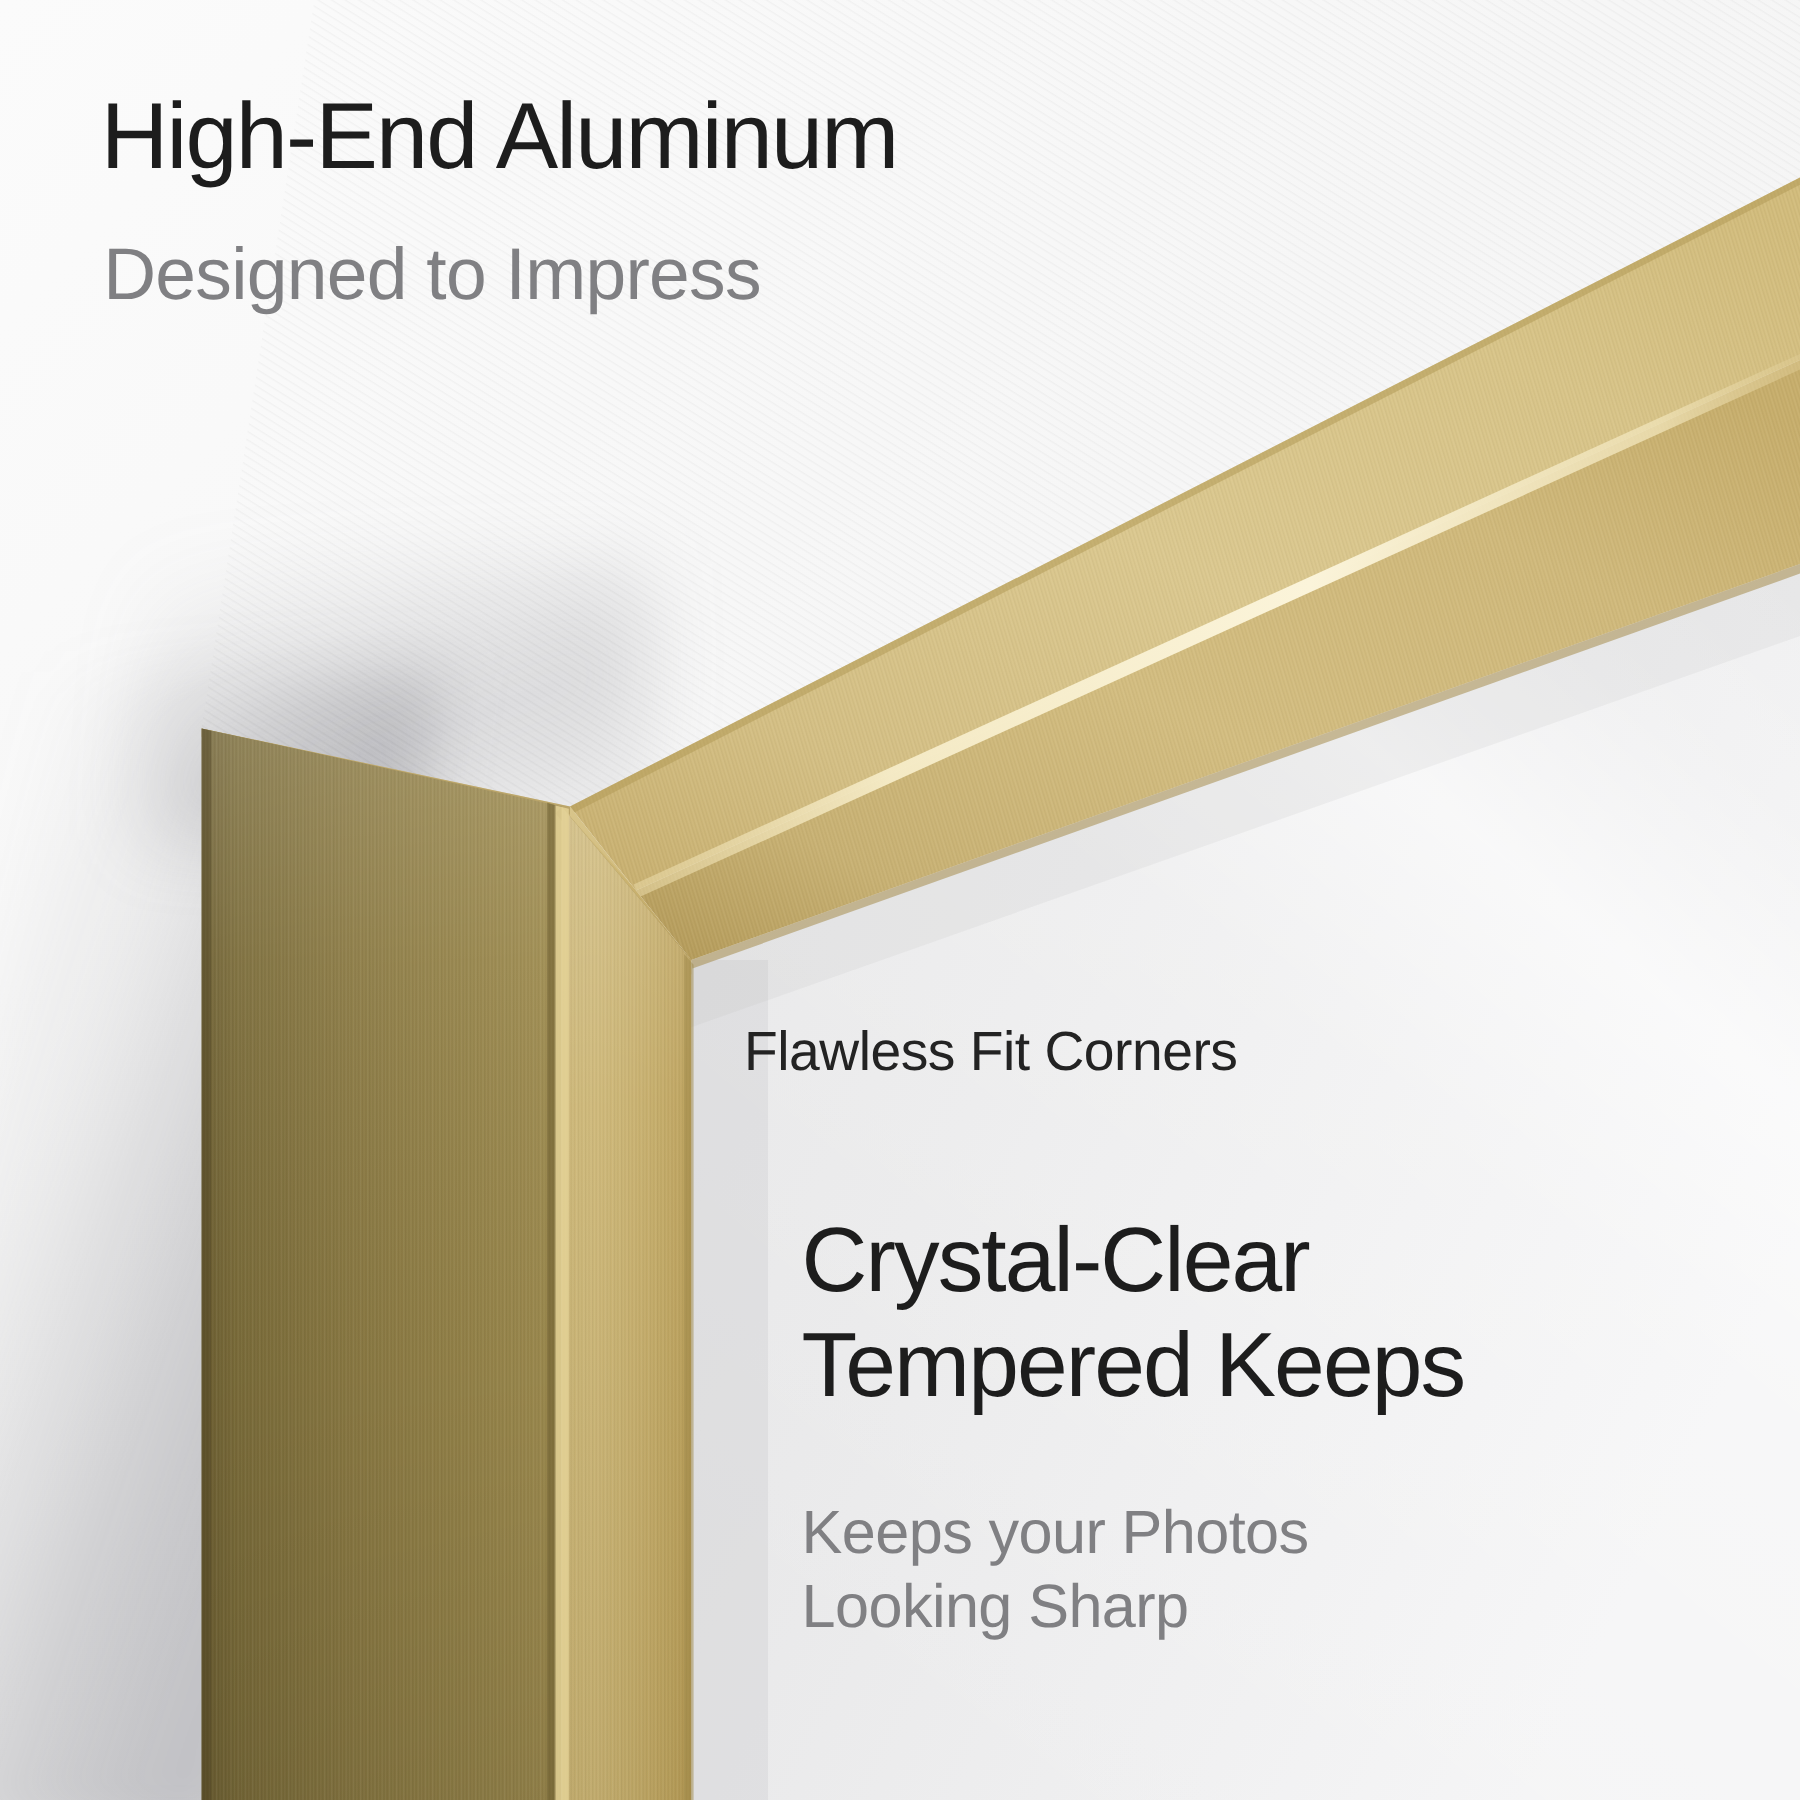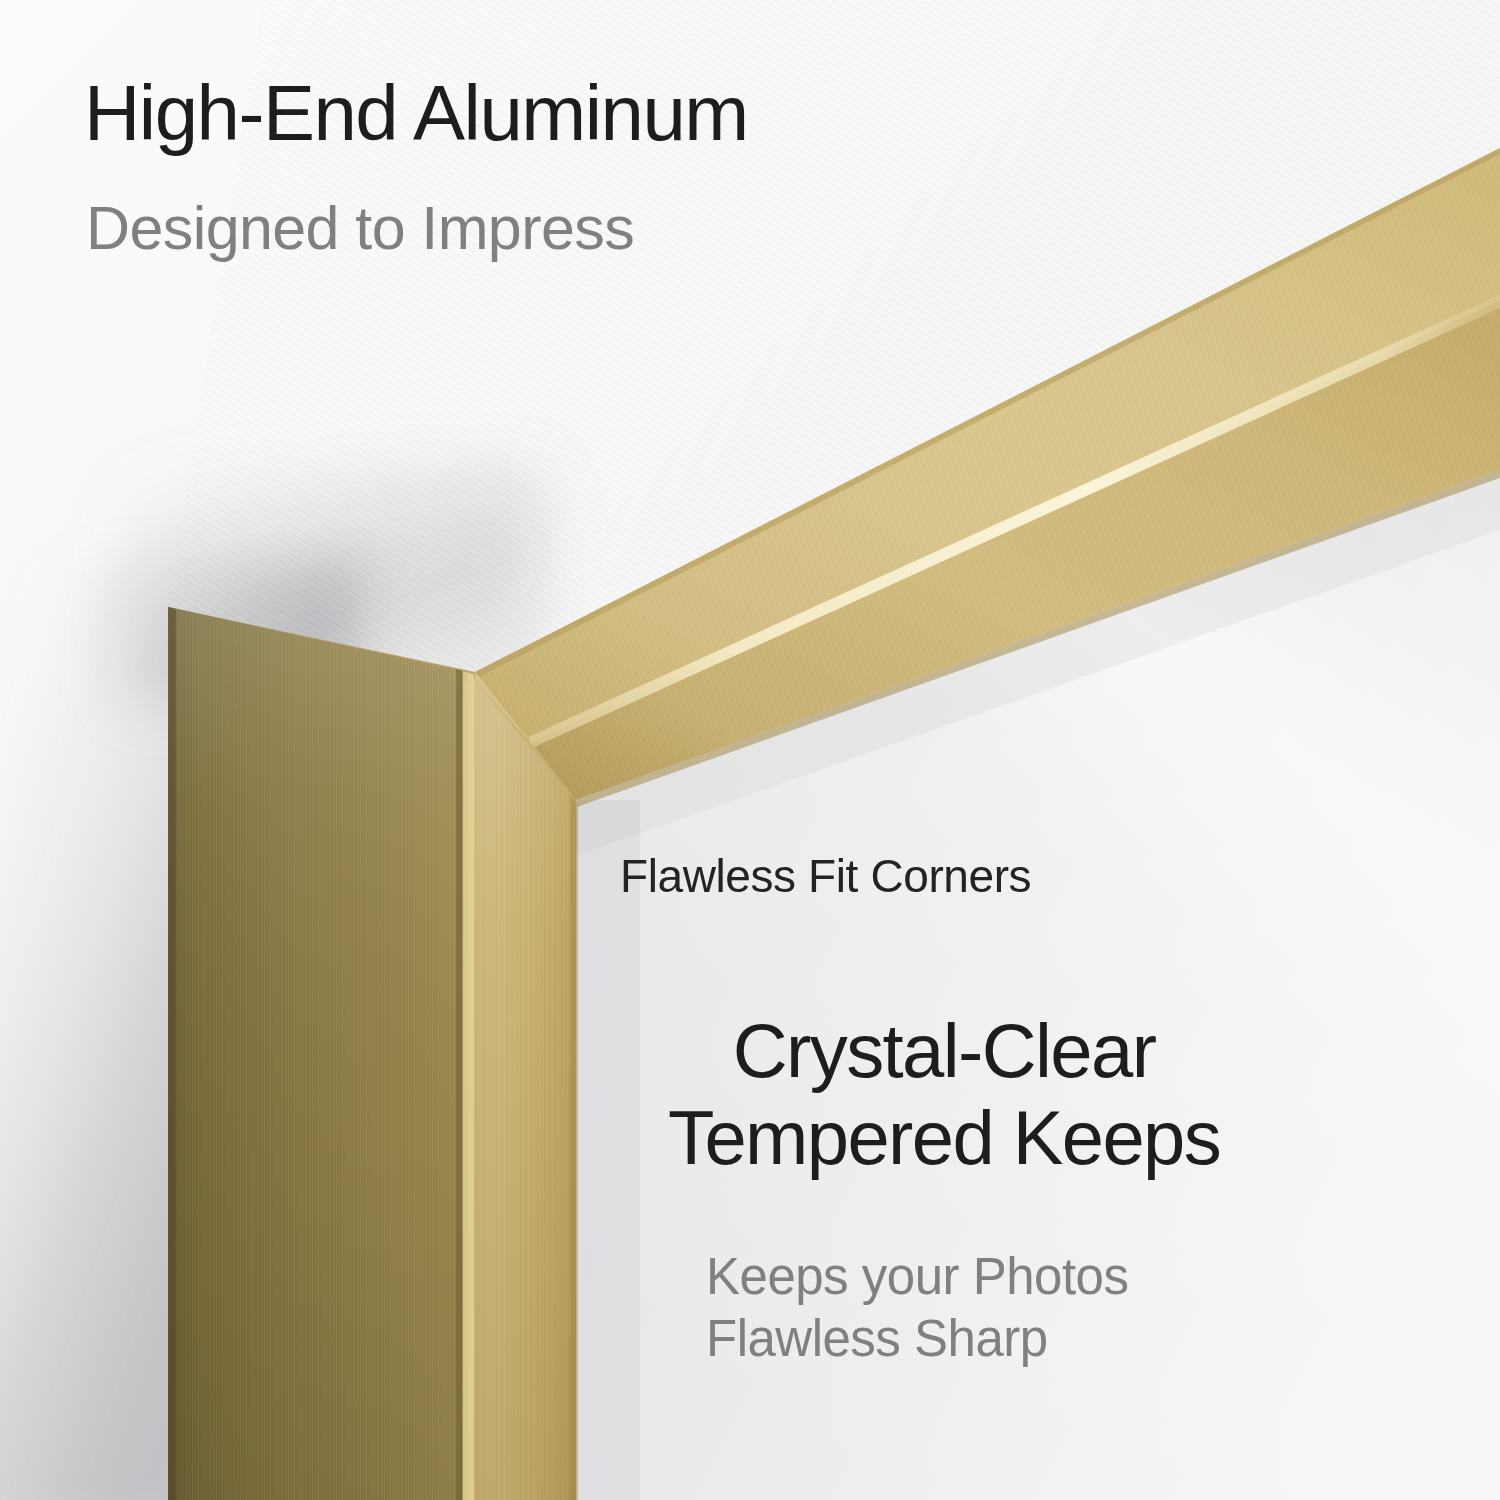--- a/index.html
+++ b/index.html
@@ -104,34 +104,33 @@
   }
   .glass-title {
     position: absolute;
     left: 668px;
     top: 1008px;
     font-size: 76px;
     line-height: 1.14;
     font-weight: 400;
     letter-spacing: -1.6px;
     color: #1d1d1d;
-    text-align: center;
   }
   .glass-title .ln { display: block; white-space: nowrap; }
   .glass-sub {
     position: absolute;
     left: 668px;
     top: 1246px;
     font-size: 51px;
     line-height: 1.22;
     font-weight: 400;
     letter-spacing: -0.5px;
     color: #808083;
   }
-  .glass-sub .ln { display: block; white-space: nowrap; margin-left: 38px; }
+  .glass-sub .ln { display: block; white-space: nowrap; }
 </style>
 </head>
 <body>
 
 <div id="stage">
 
   <div class="wall"></div>
 
   <div class="frame-shadow"></div>
   <div class="frame-shadow-top"></div>
@@ -307,16 +306,16 @@
 
   <div class="corner-label">Flawless Fit Corners</div>
 
   <div class="glass-title">
     <span class="ln">Crystal-Clear</span>
     <span class="ln">Tempered Keeps</span>
   </div>
 
   <div class="glass-sub">
     <span class="ln">Keeps your Photos</span>
-    <span class="ln">Flawless Sharp</span>
+    <span class="ln">Looking Sharp</span>
   </div>
 
 </div>
 
 </body></html>

